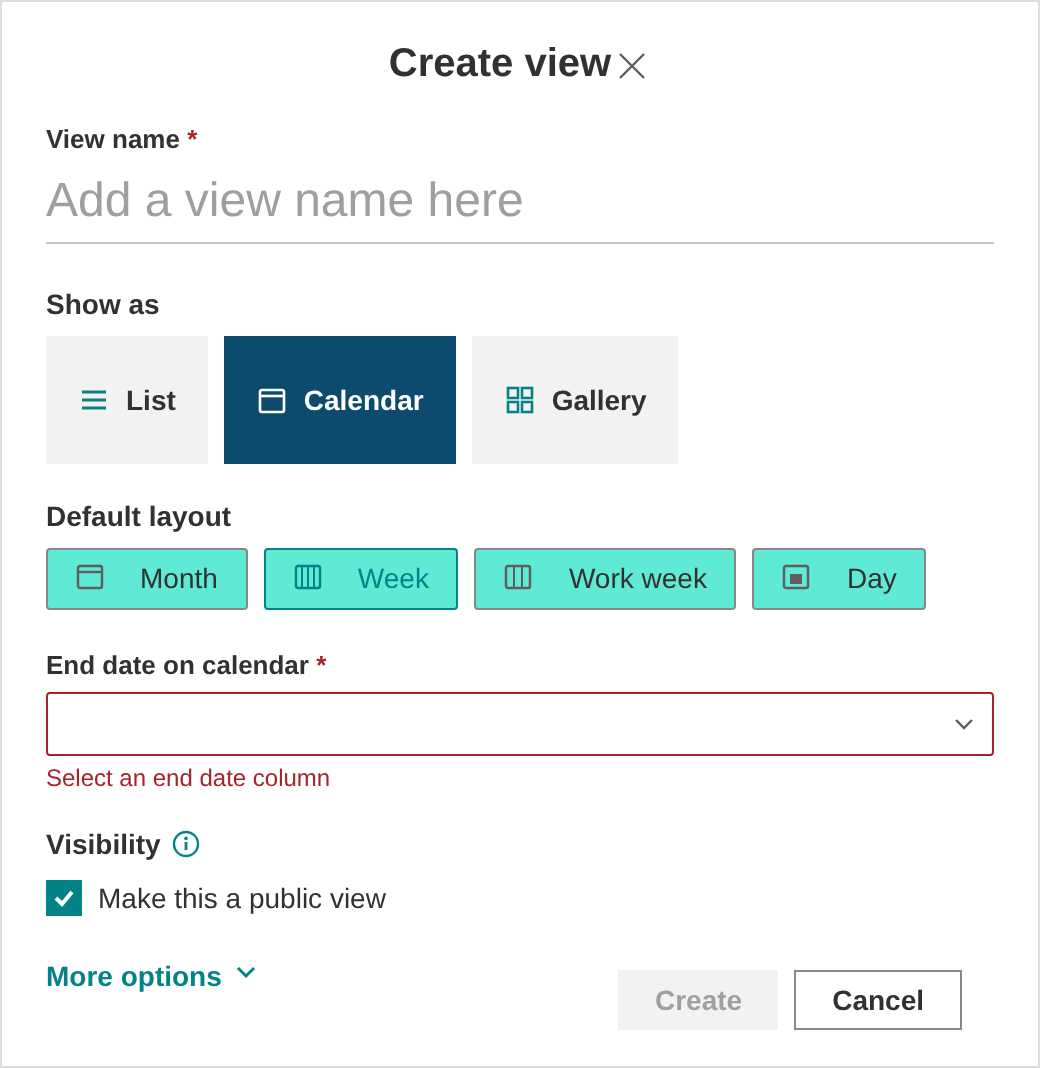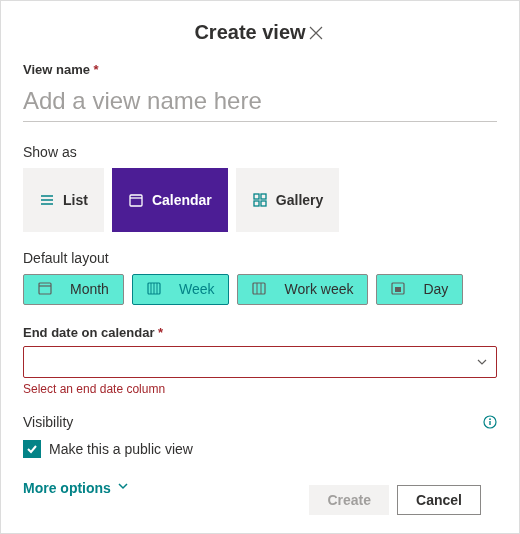--- a/index.html
+++ b/index.html
@@ -15,46 +15,46 @@
   .title { font-size: 20px; font-weight: 600; }
   .close-btn { width: 20px; height: 20px; cursor: pointer; display:flex; align-items:center; justify-content:center; color:#605e5c; }
   .field-label { font-size: 13px; font-weight: 600; margin-bottom: 6px; }
   .req { color: #a4262c; }
   .view-name-input {
     width: 100%; border: none; border-bottom: 1px solid #c8c6c4;
     font-size: 24px; padding: 4px 0 6px 0; outline: none; color:#323130;
   }
   .view-name-input::placeholder { color: #a19f9d; }
   .section { margin-top: 22px; }
-  .sub-label { font-size: 14px; font-weight: 400; margin-bottom: 8px; }
+  .sub-label { font-size: 14px; font-weight: 700; margin-bottom: 8px; }
   .btn-row { display: flex; gap: 8px; }
   .seg-btn {
     display: inline-flex; align-items: center; gap: 8px;
     background: #f3f2f1; border: none; padding: 24px 16px;
     font-size: 14px; font-weight: 600; cursor: pointer; color:#323130;
   }
-  .seg-btn.selected { background: #4c1d95; color: #fff; }
+  .seg-btn.selected { background: #0c4a6e; color: #fff; }
   .seg-btn .ic { width: 16px; height: 16px; display:flex; align-items:center; justify-content:center; }
   .layout-btn {
     display:inline-flex; align-items:flex-start; gap:18px;
     background:#5eead4; border:1px solid #8a8886; border-radius:2px;
     padding:6px 14px; font-size:14px; cursor:pointer; color:#323130;
   }
   .layout-btn.selected { border:1px solid #038387; color:#038387; }
   .date-row { display:flex; gap:18px; margin-top:20px; }
   .date-col { flex:1; }
   .date-label { font-size:13px; font-weight:600; margin-bottom:6px; }
   .date-select {
     width:100%; height:32px; border:1px solid #a4262c; border-radius:2px;
     background:#fff; display:flex; align-items:center; justify-content:flex-end;
     padding:0 8px; cursor:pointer;
   }
   .chev { color:#605e5c; }
   .err { color:#a4262c; font-size:12px; margin-top:4px; }
-  .vis-row { display:flex; align-items:center; gap:6px;justify-content:space-between; }
+  .vis-row { display:flex; align-items:center; gap:6px; }
   .info-ic { width:14px; height:14px; display:inline-flex; align-items:center; justify-content:center; color:#038387; }
   .chk-row { display:flex; align-items:center; gap:8px; margin-top:10px; }
   .chk {
     width:18px; height:18px; background:#038387; display:flex;
     align-items:center; justify-content:center; color:#fff; cursor:pointer;
   }
   .chk-label { font-size:14px; }
   .more-opts { color:#038387; font-size:14px; font-weight:600; display:inline-flex; gap:6px; cursor:pointer; margin-top:22px; }
   .footer { position:absolute; right:38px; bottom:18px; display:flex; gap:8px; }
   .btn-primary {

